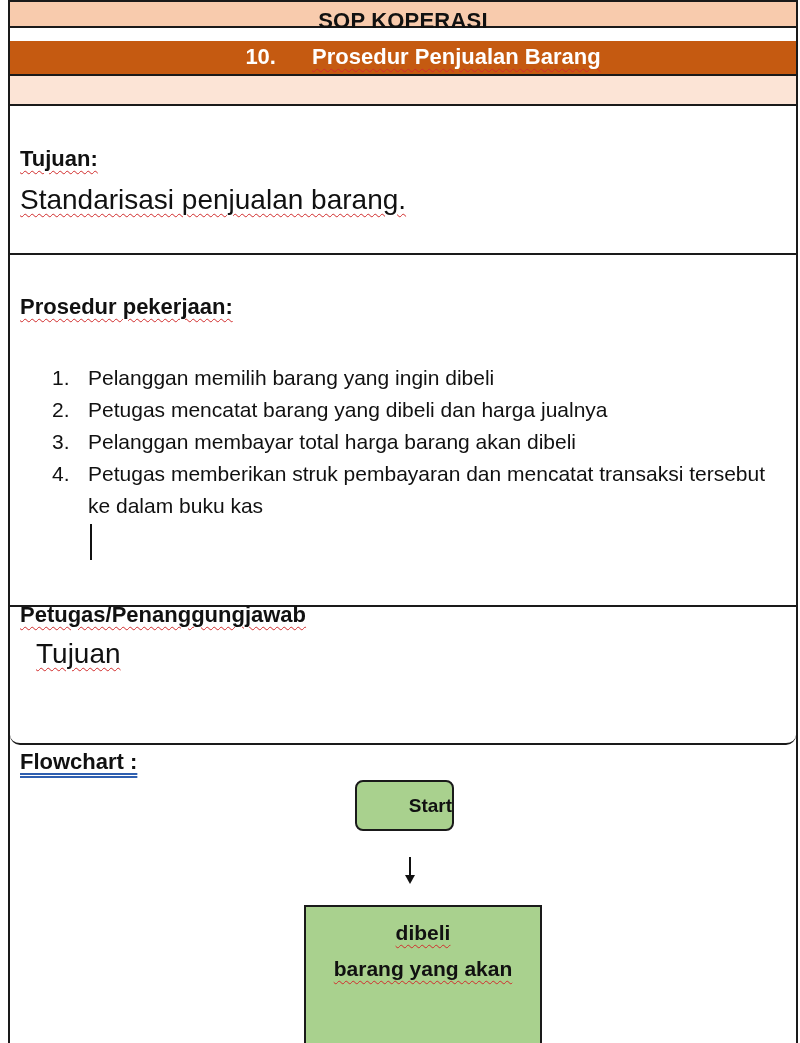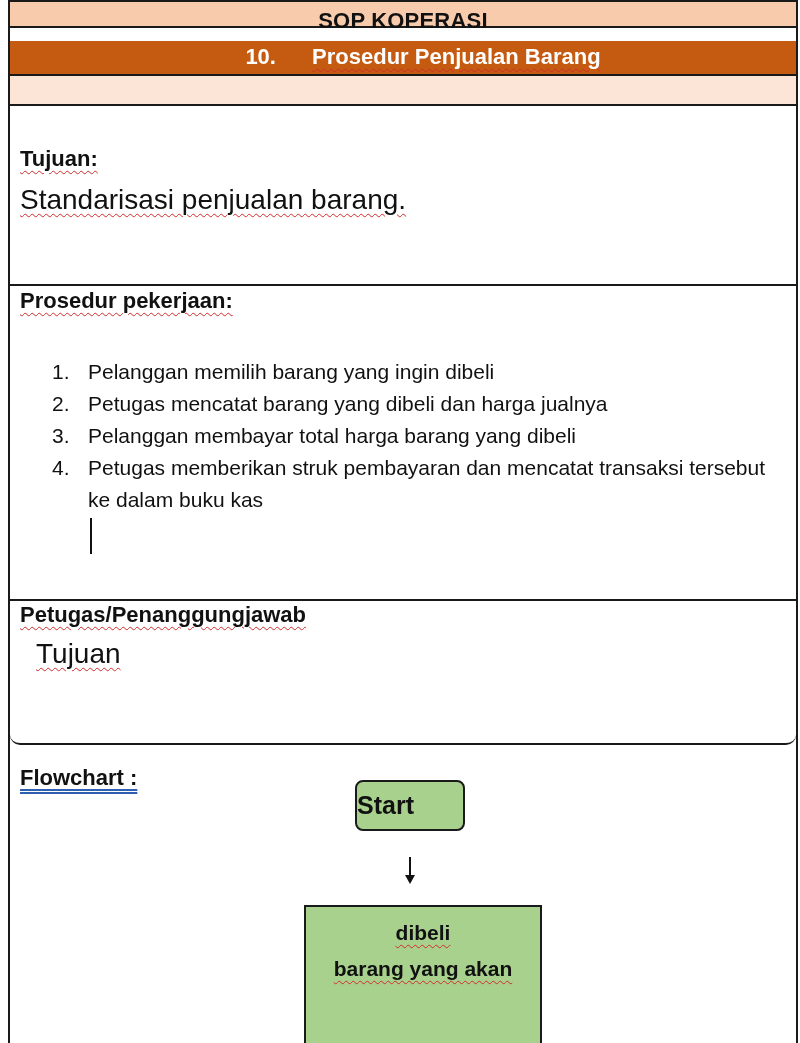--- a/index.html
+++ b/index.html
@@ -11,22 +11,22 @@
       position: absolute; left: 8px; top: 0; width: 786px; height: 1060px;
       border-left: 2px solid #1a1a1a; border-right: 2px solid #1a1a1a;
     }
     .row { position: absolute; left: 0; right: 0; border-bottom: 2px solid #1a1a1a; box-sizing: border-box; }
     .r-title { top: 0; height: 28px; background: #f8cbad; border-top: 2px solid #1a1a1a; text-align: center; }
     .r-title span { display: inline-block; font-weight: bold; font-size: 22px; line-height: 38px; letter-spacing: 0.2px; }
     .r-sub { top: 41px; height: 35px; background: #c55a11; text-align: center; }
     .r-sub .inner { display: inline-block; color: #fff; font-weight: bold; font-size: 22px; line-height: 32px; margin-left: 40px; }
     .r-sub .num { margin-right: 30px; }
     .r-blank { top: 76px; height: 30px; background: #fce4d6; }
-    .r-tujuan { top: 106px; height: 180px; }
-    .r-prosedur { top: 248px; height: 353px; }
+    .r-tujuan { top: 106px; height: 149px; }
+    .r-prosedur { top: 254px; height: 353px; }
     .r-petugas { top: 562px; height: 183px; border-radius: 10px; }
     .r-flow { top: 709px; height: 360px; border-bottom: none; }
 
     .heading { position: absolute; left: 10px; font-weight: bold; font-size: 22px; }
     .body-text { position: absolute; font-size: 28px; }
     .squiggle {
       text-decoration: underline wavy #d12b2b;
       text-decoration-thickness: 1px;
       text-underline-offset: 4px;
     }
@@ -35,23 +35,23 @@
       text-underline-offset: 4px;
     }
 
     .steps { position: absolute; left: 42px; top: 108px; width: 740px; margin: 0; padding: 0; list-style: none; font-size: 21px; }
     .steps li { display: flex; line-height: 32px; }
     .steps .n { width: 36px; flex: 0 0 36px; }
     .steps .t { flex: 1; }
     .caret { position: absolute; left: 80px; top: 270px; width: 2px; height: 36px; background: #111; }
 
     .fc-start {
-      position: absolute; left: 345px; top: 71px; width: 110px; height: 51px;
+      position: absolute; left: 345px; top: 71px; width: 99px; height: 51px;
       background: #a9d18e; border: 2px solid #1a1a1a; border-radius: 8px;
-      box-sizing: border-box; text-align: left; font-weight: bold; font-size: 25px; line-height: 47px;
+      box-sizing: border-box; text-align: right; font-weight: bold; font-size: 19px; line-height: 47px;
     }
     .fc-arrow { position: absolute; left: 392px; top: 148px; width: 16px; height: 28px; }
     .fc-box {
       position: absolute; left: 294px; top: 196px; width: 238px; height: 200px;
       background: #a9d18e; border: 2px solid #1a1a1a; box-sizing: border-box;
       text-align: center; font-weight: bold; font-size: 21px; line-height: 36px; padding-top: 8px;
     }
     .fc-box .line { display: block; }
   </style>
 </head>
@@ -83,37 +83,37 @@
       <li>
         <span class="n">1.</span>
         <span class="t">Pelanggan memilih barang yang ingin dibeli</span>
       </li>
       <li>
         <span class="n">2.</span>
         <span class="t">Petugas mencatat barang yang dibeli dan harga jualnya</span>
       </li>
       <li>
         <span class="n">3.</span>
-        <span class="t">Pelanggan membayar total harga barang yang dibeli</span>
+        <span class="t">Pelanggan membayar total harga barang akan dibeli</span>
       </li>
       <li>
         <span class="n">4.</span>
         <span class="t">Petugas memberikan struk pembayaran dan mencatat transaksi tersebut ke dalam buku kas</span>
       </li>
     </ul>
     <div class="caret"></div>
   </div>
 
   <div class="row r-petugas">
     <div class="heading squiggle" style="top:40px;">Petugas/Penanggungjawab</div>
     <div class="body-text squiggle" style="left:26px; top:76px;">Tujuan</div>
   </div>
 
   <div class="row r-flow">
-    <div class="heading dbl" style="top:56px;">Flowchart :</div>
+    <div class="heading dbl" style="top:40px;">Flowchart :</div>
     <div class="fc-start">Start</div>
     <svg class="fc-arrow" viewBox="0 0 16 28">
       <line x1="8" y1="0" x2="8" y2="20" stroke="#111" stroke-width="2"></line>
       <polygon points="3,18 13,18 8,27" fill="#111"></polygon>
     </svg>
     <div class="fc-box">
       <span class="line squiggle">dibeli</span>
       <span class="line squiggle">barang yang akan</span>
     </div>
   </div>

